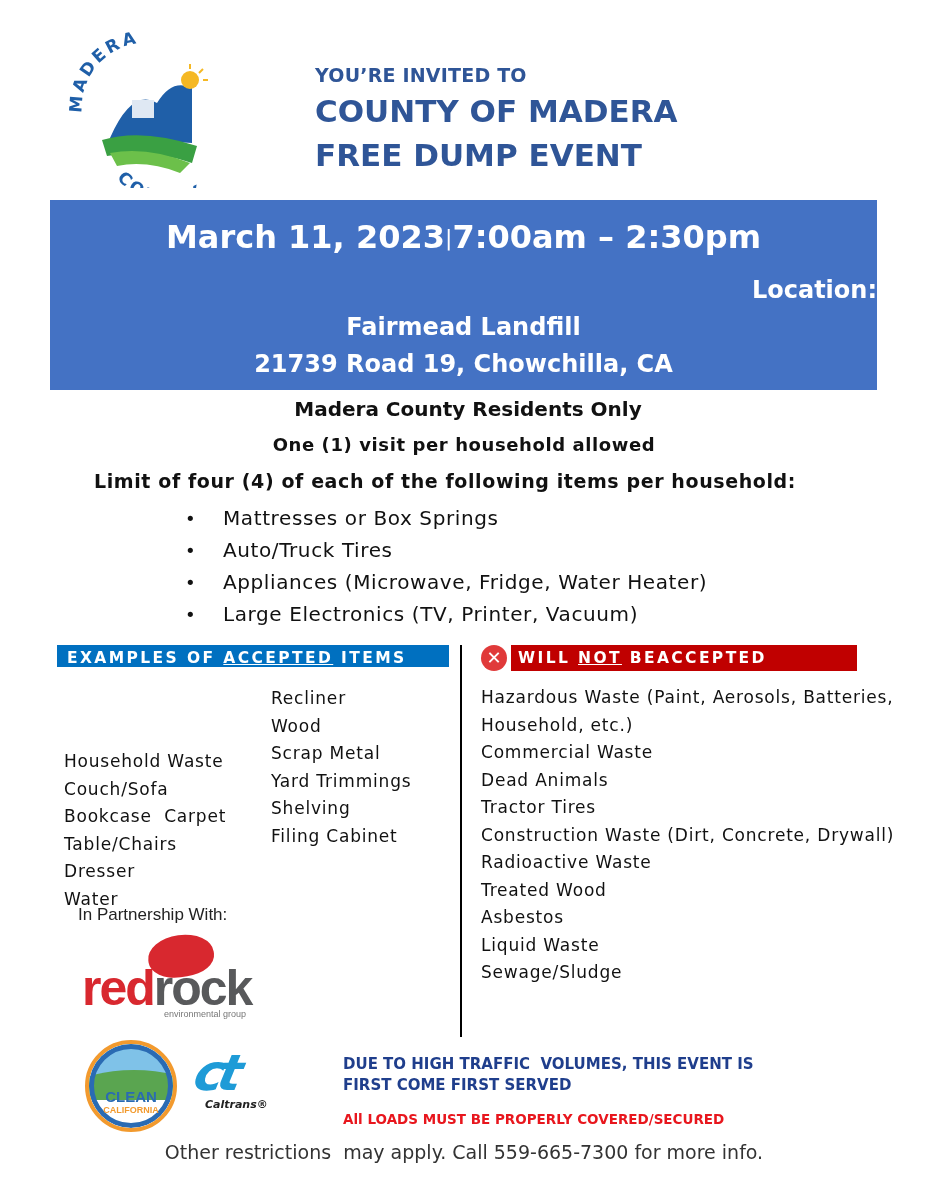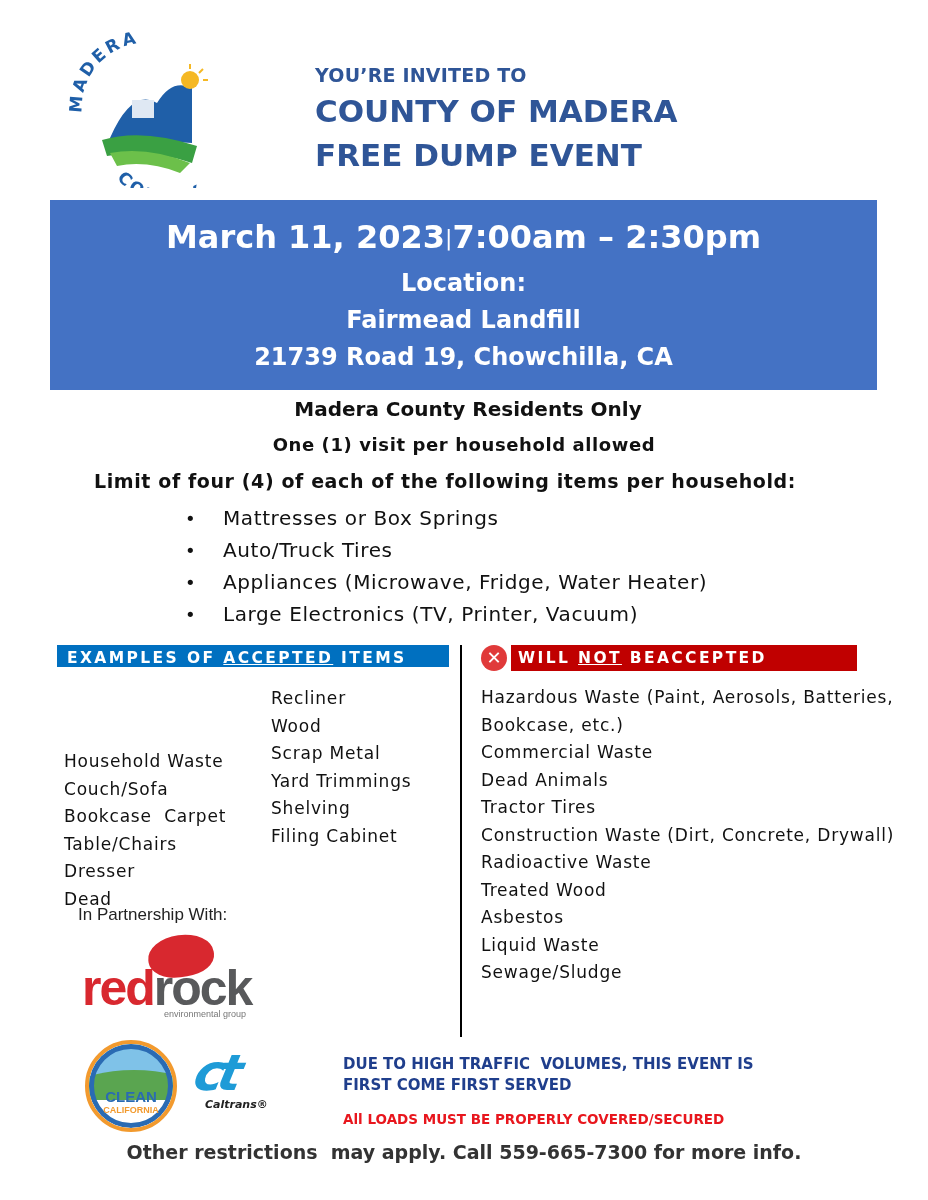--- a/index.html
+++ b/index.html
@@ -9,21 +9,21 @@
   .logo { position: absolute; left: 62px; top: 28px; width: 170px; height: 160px; }
 
   .invite { position: absolute; left: 315px; top: 64px; color: #2f5597; font-family: "DejaVu Sans", sans-serif; font-weight: bold; }
   .invite .small { font-size: 19px; letter-spacing: 0.2px; }
   .invite .big { font-size: 31px; line-height: 38px; margin-top: 6px; }
 
   .banner { position: absolute; left: 50px; top: 200px; width: 827px; height: 190px; background: #4472c4; color: #fff; text-align: center; font-family: "DejaVu Sans", sans-serif; font-weight: bold; }
   .banner .date { font-size: 32px; margin-top: 18px; display: flex; justify-content: center; align-items: center; }
   .banner .sep { font-size: 22px; font-weight: normal; }
   .banner .line { font-size: 24px; line-height: 37px; }
-  .banner .loc { margin-top: 9px; }
+  .banner .loc { margin-top: 16px; text-align: right; }
 
   .residents { position: absolute; left: 4px; width: 928px; top: 397px; text-align: center; font-family: "DejaVu Sans", sans-serif; font-weight: bold; font-size: 20px; }
   .onevisit { position: absolute; left: 0; width: 928px; top: 434px; text-align: center; font-family: "DejaVu Sans", sans-serif; font-weight: bold; font-size: 18px; letter-spacing: 0.6px; }
   .limit { position: absolute; left: 94px; top: 470px; font-family: "DejaVu Sans", sans-serif; font-weight: bold; font-size: 19px; letter-spacing: 0.6px; }
   .bullets { position: absolute; left: 185px; top: 502px; list-style: none; font-family: "DejaVu Sans", sans-serif; font-size: 20px; letter-spacing: 0.6px; }
   .bullets li { height: 32px; display: flex; align-items: center; }
   .bullets .dot { width: 38px; font-size: 18px; }
 
   .acc-header { position: absolute; left: 57px; top: 645px; width: 392px; height: 22px; background: #0070c0; color: #fff; font-family: "DejaVu Sans", sans-serif; font-weight: bold; font-size: 15.5px; letter-spacing: 2.4px; padding-left: 10px; line-height: 26px; }
   .acc-header u { text-decoration: underline; }
@@ -53,21 +53,21 @@
   .clean .txt { position: absolute; left: 0; width: 100%; top: 44px; text-align: center; color: #2a6bb3; font-weight: bold; font-family: "Liberation Sans", sans-serif; }
   .clean .t1 { font-size: 15px; }
   .clean .t2 { font-size: 9px; color: #f29a2e; }
 
   .caltrans { position: absolute; left: 195px; top: 1048px; width: 90px; height: 70px; }
   .caltrans .ct { font-family: "DejaVu Sans", sans-serif; font-weight: bold; font-style: italic; font-size: 50px; color: #1e9bd7; line-height: 50px; transform: skewX(-12deg); letter-spacing: -6px; }
   .caltrans .name { font-family: "DejaVu Sans", sans-serif; font-weight: bold; font-style: italic; font-size: 11px; color: #222; margin-left: 10px; }
 
   .traffic { position: absolute; left: 343px; top: 1054px; color: #1f3e8c; font-family: "DejaVu Sans", sans-serif; font-weight: bold; font-size: 15px; line-height: 21px; }
   .loads { position: absolute; left: 343px; top: 1111px; color: #e8161d; font-family: "DejaVu Sans", sans-serif; font-weight: bold; font-size: 13.5px; }
-  .footer { position: absolute; left: 0; width: 928px; top: 1141px; text-align: center; font-family: "DejaVu Sans", sans-serif; font-weight: bold; font-size: 19px; color: #333; }
+  .footer { position: absolute; left: 0; width: 928px; top: 1141px; text-align: center; font-family: "DejaVu Sans", sans-serif; font-weight: normal; font-size: 19px; color: #333; }
 </style>
 </head>
 <body>
 
 <div class="logo">
   <svg width="170" height="160" viewBox="0 0 170 160">
     <defs>
       <path id="arcTop" d="M 20 85 A 65 65 0 0 1 120 25"></path>
       <path id="arcBot" d="M 55 150 A 65 65 0 0 0 160 70"></path>
     </defs>
@@ -136,33 +136,33 @@
 <div class="rej-header"><span>WILL </span><u>NOT</u><span> BEACCEPTED</span></div>
 
 <div class="divider"></div>
 
 <ul class="col col-a">
   <li>Household Waste</li>
   <li>Couch/Sofa</li>
   <li style="white-space:pre;">Bookcase  Carpet</li>
   <li>Table/Chairs</li>
   <li>Dresser</li>
-  <li>Dead</li>
+  <li>Water</li>
 </ul>
 <ul class="col col-b">
   <li>Recliner</li>
   <li>Wood</li>
   <li>Scrap Metal</li>
   <li>Yard Trimmings</li>
   <li>Shelving</li>
   <li>Filing Cabinet</li>
 </ul>
 <ul class="col col-c">
   <li>Hazardous Waste (Paint, Aerosols, Batteries,</li>
-  <li>Bookcase, etc.)</li>
+  <li>Household, etc.)</li>
   <li>Commercial Waste</li>
   <li>Dead Animals</li>
   <li>Tractor Tires</li>
   <li>Construction Waste (Dirt, Concrete, Drywall)</li>
   <li>Radioactive Waste</li>
   <li>Treated Wood</li>
   <li>Asbestos</li>
   <li>Liquid Waste</li>
   <li>Sewage/Sludge</li>
 </ul>

